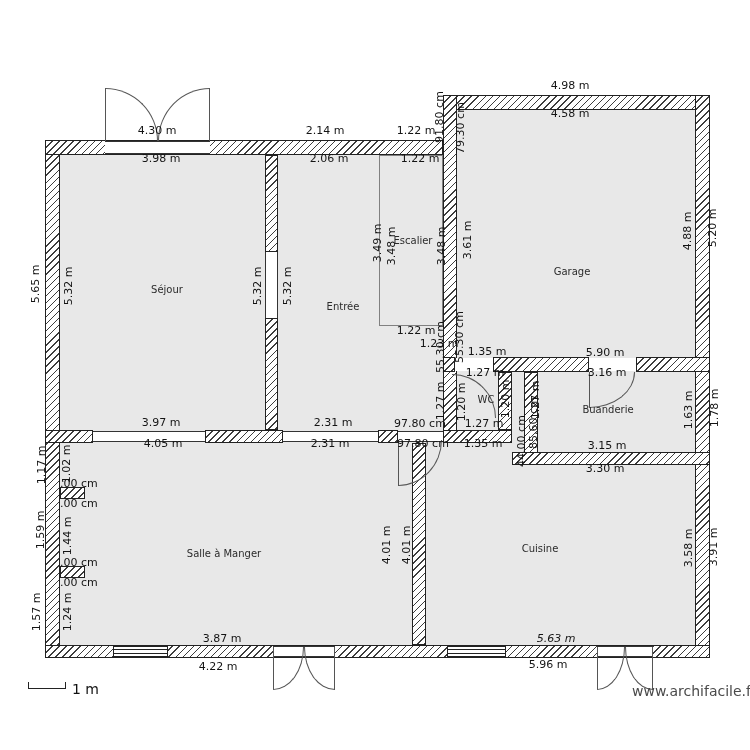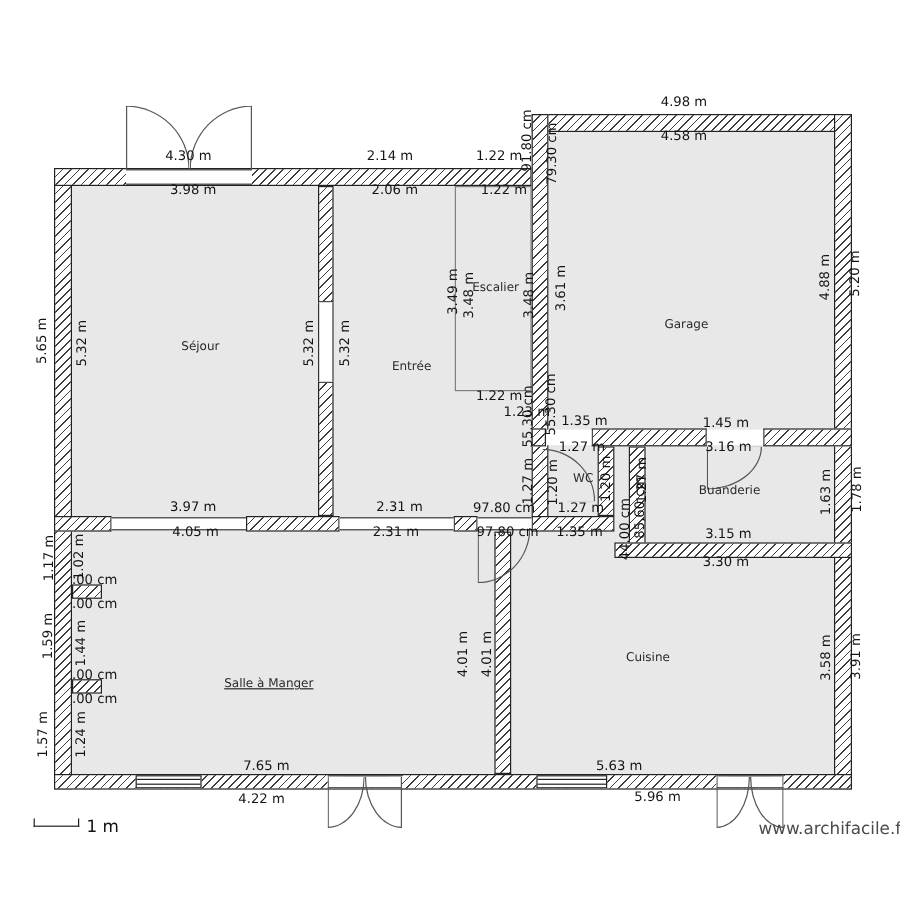--- a/index.html
+++ b/index.html
@@ -99,21 +99,21 @@
        border-left:1px solid #555;border-bottom:1px solid #555;border-right:1px solid #555;border-bottom-right-radius:100% 100%;"></div>
   <div class="arc" style="left:589px;top:372px;width:46px;height:36px;
        border-left:1px solid #555;border-bottom:1px solid #555;border-right:1px solid #555;border-bottom-right-radius:100% 100%;"></div>
 
   <span class="room-label" style="left:167px;top:289px;">Séjour</span>
   <span class="room-label" style="left:343px;top:306px;">Entrée</span>
   <span class="room-label" style="left:413px;top:240px;">Escalier</span>
   <span class="room-label" style="left:572px;top:231px;margin-top:40px;">Garage</span>
   <span class="room-label" style="left:486px;top:399px;">WC</span>
   <span class="room-label" style="left:608px;top:409px;">Buanderie</span>
-  <span class="room-label" style="left:224px;top:570px;text-decoration:underline;">Salle à Manger</span>
+  <span class="room-label" style="left:224px;top:553px;">Salle à Manger</span>
   <span class="room-label" style="left:540px;top:548px;">Cuisine</span>
 
   <span class="dim" style="left:157px;top:130px;">4.30 m</span>
   <span class="dim" style="left:161px;top:158px;">3.98 m</span>
   <span class="dim" style="left:325px;top:130px;text-align:right;">2.14 m</span>
   <span class="dim" style="left:329px;top:158px;">2.06 m</span>
   <span class="dim" style="left:416px;top:130px;">1.22 m</span>
   <span class="dim" style="left:420px;top:158px;">1.22 m</span>
   <span class="dim" style="left:570px;top:85px;">4.98 m</span>
   <span class="dim" style="left:570px;top:113px;">4.58 m</span>
@@ -131,21 +131,21 @@
   <span class="dimr" style="left:467px;top:240px;">3.61 m</span>
   <span class="dimr" style="left:687px;top:231px;">4.88 m</span>
   <span class="dimr" style="left:712px;top:228px;">5.20 m</span>
   <span class="dim" style="left:416px;top:330px;">1.22 m</span>
   <span class="dim" style="left:439px;top:343px;">1.23 m</span>
   <span class="dimr" style="left:440px;top:347px;">55.30 cm</span>
   <span class="dimr" style="left:459px;top:337px;">55.30 cm</span>
 
   <span class="dim" style="left:487px;top:351px;">1.35 m</span>
   <span class="dim" style="left:485px;top:372px;">1.27 m</span>
-  <span class="dim" style="left:605px;top:352px;">1.45 m</span>
+  <span class="dim" style="left:605px;top:352px;">5.90 m</span>
   <span class="dim" style="left:607px;top:372px;">3.16 m</span>
   <span class="dimr" style="left:440px;top:401px;">1.27 m</span>
   <span class="dimr" style="left:461px;top:402px;">1.20 m</span>
   <span class="dimr" style="left:505px;top:399px;">1.20 m</span>
   <span class="dimr" style="left:521px;top:441px;">44.00 cm</span>
   <span class="dimr" style="left:533px;top:423px;">85,60 cm</span>
   <span class="dimr" style="left:535px;top:400px;">1.27 m</span>
   <span class="dim" style="left:484px;top:423px;">1.27 m</span>
   <span class="dim" style="left:483px;top:443px;">1.35 m</span>
   <span class="dimr" style="left:688px;top:410px;">1.63 m</span>
@@ -168,22 +168,22 @@
   <span class="diml" style="left:60px;top:503px;">.00 cm</span>
   <span class="dimr" style="left:40px;top:530px;">1.59 m</span>
   <span class="dimr" style="left:67px;top:536px;">1.44 m</span>
   <span class="diml" style="left:60px;top:562px;">.00 cm</span>
   <span class="diml" style="left:60px;top:582px;">.00 cm</span>
   <span class="dimr" style="left:36px;top:612px;">1.57 m</span>
   <span class="dimr" style="left:67px;top:612px;">1.24 m</span>
 
   <span class="dimr" style="left:688px;top:548px;">3.58 m</span>
   <span class="dimr" style="left:713px;top:547px;">3.91 m</span>
-  <span class="dim" style="left:222px;top:638px;">7.65 m</span>
+  <span class="dim" style="left:222px;top:638px;">3.87 m</span>
   <span class="dim" style="left:218px;top:666px;">4.22 m</span>
-  <span class="dim" style="left:516px;top:638px;">5.63 m</span>
+  <span class="dim" style="left:556px;top:638px;font-style:italic;">5.63 m</span>
   <span class="dim" style="left:548px;top:664px;">5.96 m</span>
 
   <div class="scalebar" style="left:28px;top:682px;width:38px;height:7px;"></div>
   <span class="scaletext" style="left:72px;top:689px;">1 m</span>
   <span class="watermark" style="left:632px;top:691px;">www.archifacile.fr</span>
 
 </div>
 
 </body></html>

